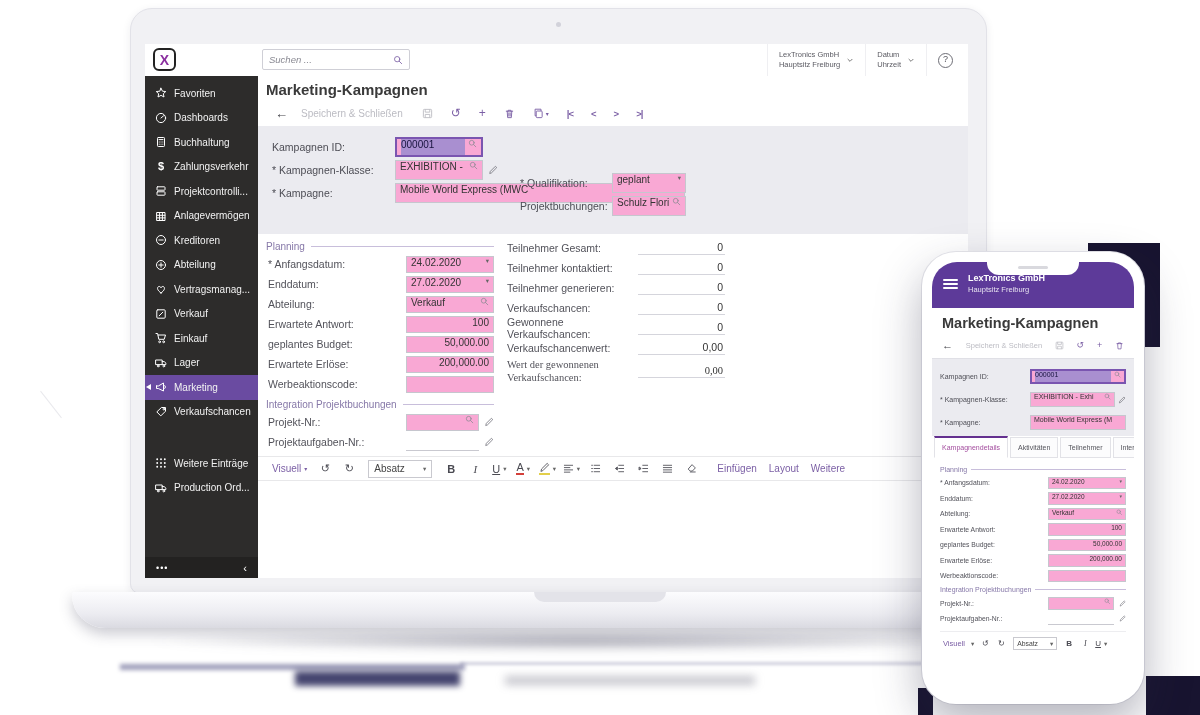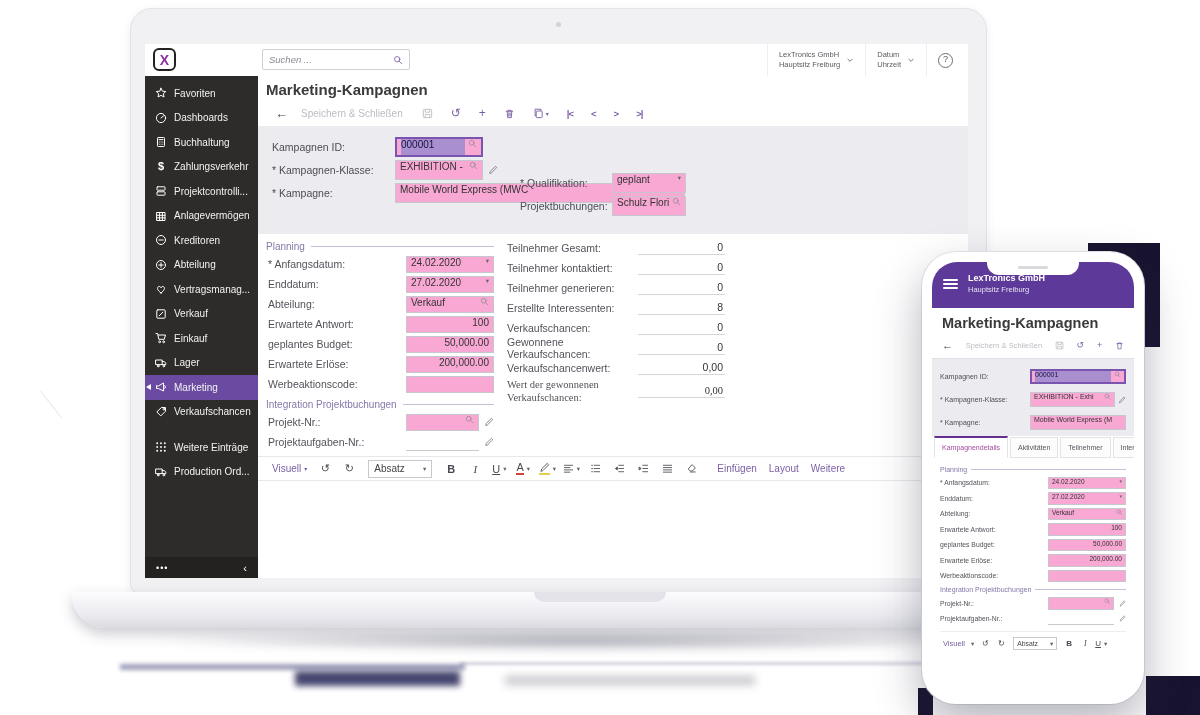--- a/index.html
+++ b/index.html
@@ -53,21 +53,21 @@
   .sidebar{position:absolute;left:0;top:32px;width:113px;height:502px;background:#2d2c2b;}
   .snav{padding-top:5px;}
   .sitem{position:relative;display:flex;align-items:center;gap:7px;height:24.5px;padding-left:10px;
     color:#f2f2f2;font-size:10px;cursor:default;}
   .sitem .sic{width:12px;height:12px;color:#fff;flex:none;display:flex;align-items:center;justify-content:center;}
   .sitem .sic svg{width:12px;height:12px;}
   .sitem .tic{font-size:11px;font-weight:bold;line-height:1;}
   .sitem.active{background:#6a4ba1;}
   .sitem.active::after{content:"";position:absolute;left:1px;top:50%;margin-top:-3.5px;
     border-top:3.5px solid transparent;border-bottom:3.5px solid transparent;border-right:5px solid #fff;}
-  .sitem.gap{margin-top:11px;}
+  .sitem.gap{margin-top:27px;}
   .sbottom{position:absolute;left:0;bottom:0;width:113px;height:21px;background:#232221;display:flex;
     align-items:center;justify-content:space-between;padding:0 11px;box-sizing:border-box;color:#fff;}
   .sbottom .dots{font-size:9px;letter-spacing:1px;}
   .sbottom .col{font-size:11px;}
 
   
   .main{position:absolute;left:113px;top:32px;width:710px;height:502px;background:#fff;}
   .ptitle{position:absolute;left:8px;top:5px;font-size:15px;font-weight:bold;color:#3a3a3a;}
   .mtoolbar{position:absolute;left:8px;top:27px;height:20px;display:flex;align-items:center;font-size:10px;}
   .mtb{padding:0 9px;color:#7b5fa5;font-size:12px;display:flex;align-items:center;}
@@ -646,24 +646,20 @@
               </div>
               <div class="srow">
      <span class="slab">Teilnehmer kontaktiert:</span>
      <span class="sval">0</span>
               </div>
               <div class="srow">
      <span class="slab">Teilnehmer generieren:</span>
      <span class="sval">0</span>
               </div>
               <div class="srow">
-     <span class="slab">Erstellte Interessenten:</span>
-     <span class="sval">8</span>
-              </div>
-              <div class="srow">
      <span class="slab">Verkaufschancen:</span>
      <span class="sval">0</span>
               </div>
               <div class="srow">
      <span class="slab">Gewonnene Verkaufschancen:</span>
      <span class="sval">0</span>
               </div>
               <div class="srow">
      <span class="slab">Verkaufschancenwert:</span>
      <span class="sval">0,00</span>

